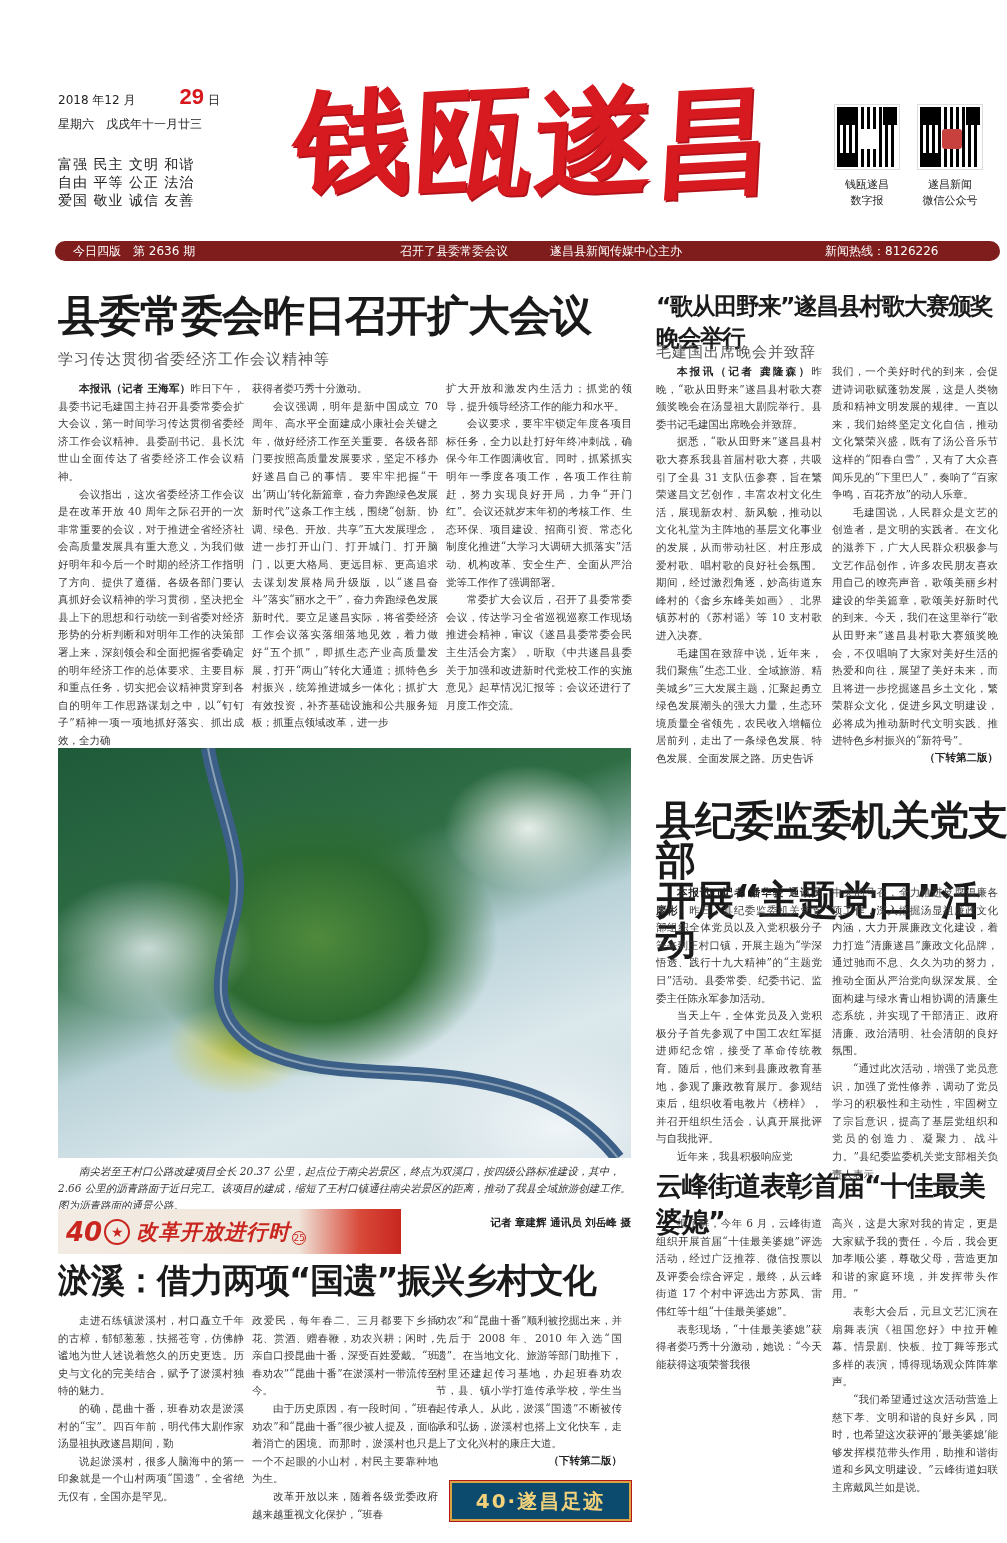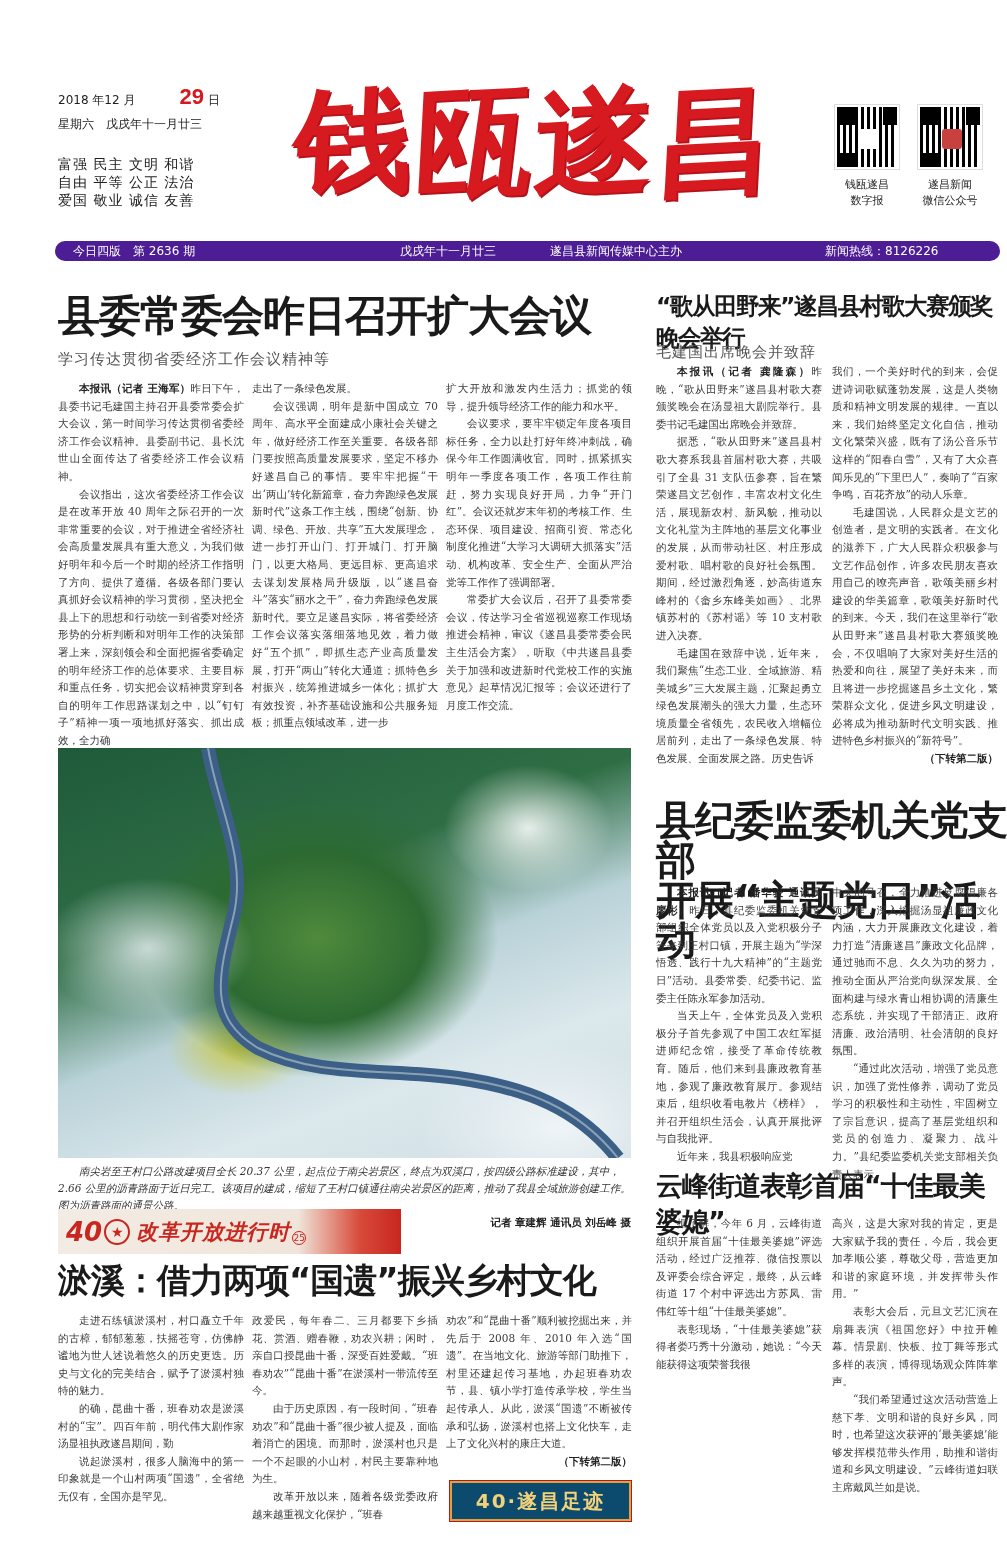--- a/index.html
+++ b/index.html
@@ -23,36 +23,36 @@
       linear-gradient(#000 0 0) 46px 0/18px 18px no-repeat,
       linear-gradient(#000 0 0) 0 46px/18px 18px no-repeat,
       repeating-linear-gradient(90deg, #000 0 3px, #fff 3px 6px),
       repeating-linear-gradient(0deg, #000 0 4px, #fff 4px 7px);
       background-blend-mode: normal; border: 2px solid #fff; outline: 1px solid #ddd; position: relative; }
   .qr::after { content: ""; position: absolute; left: 22px; top: 22px; width: 20px; height: 20px; background: #fff; }
   .qr.red::after { background: #c9413f; border-radius: 3px; }
   .qr-label { margin-top: 8px; font-size: 11px; line-height: 16px; text-align: center; color: #222; }
 
   
-  .red-strip { position: absolute; left: 55px; top: 241px; width: 945px; height: 20px; background: #4c1d95; border-radius: 10px; color: #fff; font-size: 12px; display: flex; align-items: center; }
+  .red-strip { position: absolute; left: 55px; top: 241px; width: 945px; height: 20px; background: #7f1d1d; border-radius: 10px; color: #fff; font-size: 12px; display: flex; align-items: center; }
   .red-strip .s1 { position: absolute; left: 18px; }
   .red-strip .s2 { position: absolute; left: 345px; }
   .red-strip .s3 { position: absolute; left: 495px; }
   .red-strip .s4 { position: absolute; left: 770px; }
 
   
   .headline { position: absolute; font-family: "DejaVu Sans", sans-serif; font-weight: bold; color: #1a1a1a; letter-spacing: -1px; }
   .subhead { position: absolute; font-size: 15px; color: #555; letter-spacing: 1px; }
 
   
   .col { position: absolute; font-size: 10.5px; line-height: 17.6px; color: #3a3a3a; text-align: justify; font-family: "DejaVu Serif", serif; }
   .col p { text-indent: 2em; }
   .col p.noindent { text-indent: 0; }
   .byline { font-weight: bold; color: #222; font-family: "DejaVu Sans", sans-serif; }
-  .cont { text-align: right; font-weight: bold; font-family: Liberation Sans, sans-serif; color: #222; }
+  .cont { text-align: right; font-weight: bold; font-family: Liberation Mono, monospace; color: #222; }
 
   
   .photo { position: absolute; left: 58px; top: 748px; width: 573px; height: 410px; overflow: hidden;
     background:
       radial-gradient(ellipse 120px 90px at 470px 80px, rgba(255,255,255,0.85), rgba(255,255,255,0) 70%),
       radial-gradient(ellipse 200px 120px at 500px 380px, rgba(240,245,248,0.95), rgba(240,245,248,0) 70%),
       radial-gradient(ellipse 150px 100px at 90px 200px, rgba(235,242,246,0.8), rgba(235,242,246,0) 70%),
       radial-gradient(ellipse 180px 140px at 260px 190px, #4f8a3c, #2c6a32 60%, rgba(44,106,50,0) 100%),
       radial-gradient(ellipse 90px 60px at 180px 300px, #c8c84a, rgba(200,200,74,0) 80%),
       linear-gradient(160deg, #1f5a3a 0%, #2f6e45 35%, #b9d2d8 55%, #dbe8ec 75%, #cfdde2 100%); }
@@ -105,34 +105,34 @@
 <div class="qr-wrap" style="left:915px;">
   <div class="qr red"></div>
   <div class="qr-label">
     <div>遂昌新闻</div>
     <div>微信公众号</div>
   </div>
 </div>
 
 <div class="red-strip">
   <span class="s1">今日四版　第 2636 期</span>
-  <span class="s2">戊戌年十一月廿三</span>
+  <span class="s2">召开了县委常委会议</span>
   <span class="s3">遂昌县新闻传媒中心主办</span>
   <span class="s4">新闻热线：8126226</span>
 </div>
 
 <div class="headline" style="left:58px; top:288px; font-size:42px;">县委常委会昨日召开扩大会议</div>
 <div class="subhead" style="left:58px; top:350px;">学习传达贯彻省委经济工作会议精神等</div>
 
 <div class="col" style="left:58px; top:380px; width:186px;">
   <p><span class="byline">本报讯（记者 王海军）</span><span>昨日下午，县委书记毛建国主持召开县委常委会扩大会议，第一时间学习传达贯彻省委经济工作会议精神。县委副书记、县长沈世山全面传达了省委经济工作会议精神。</span></p>
   <p>会议指出，这次省委经济工作会议是在改革开放 40 周年之际召开的一次非常重要的会议，对于推进全省经济社会高质量发展具有重大意义，为我们做好明年和今后一个时期的经济工作指明了方向、提供了遵循。各级各部门要认真抓好会议精神的学习贯彻，坚决把全县上下的思想和行动统一到省委对经济形势的分析判断和对明年工作的决策部署上来，深刻领会和全面把握省委确定的明年经济工作的总体要求、主要目标和重点任务，切实把会议精神贯穿到各自的明年工作思路谋划之中，以“钉钉子”精神一项一项地抓好落实、抓出成效，全力确</p>
 </div>
 <div class="col" style="left:252px; top:380px; width:186px;">
-  <p class="noindent">走出了一条绿色发展。</p>
+  <p class="noindent">获得者娄巧秀十分激动。</p>
   <p>会议强调，明年是新中国成立 70 周年、高水平全面建成小康社会关键之年，做好经济工作至关重要。各级各部门要按照高质量发展要求，坚定不移办好遂昌自己的事情。要牢牢把握“干出‘两山’转化新篇章，奋力奔跑绿色发展新时代”这条工作主线，围绕“创新、协调、绿色、开放、共享”五大发展理念，进一步打开山门、打开城门、打开脑门，以更大格局、更远目标、更高追求去谋划发展格局升级版，以“遂昌奋斗”落实“丽水之干”，奋力奔跑绿色发展新时代。要立足遂昌实际，将省委经济工作会议落实落细落地见效，着力做好“五个抓”，即抓生态产业高质量发展，打开“两山”转化大通道；抓特色乡村振兴，统筹推进城乡一体化；抓扩大有效投资，补齐基础设施和公共服务短板；抓重点领域改革，进一步</p>
 </div>
 <div class="col" style="left:446px; top:380px; width:186px;">
   <p class="noindent">扩大开放和激发内生活力；抓党的领导，提升领导经济工作的能力和水平。</p>
   <p>会议要求，要牢牢锁定年度各项目标任务，全力以赴打好年终冲刺战，确保今年工作圆满收官。同时，抓紧抓实明年一季度各项工作，各项工作往前赶，努力实现良好开局，力争“开门红”。会议还就岁末年初的考核工作、生态环保、项目建设、招商引资、常态化制度化推进“大学习大调研大抓落实”活动、机构改革、安全生产、全面从严治党等工作作了强调部署。</p>
   <p>常委扩大会议后，召开了县委常委会议，传达学习全省巡视巡察工作现场推进会精神，审议《遂昌县委常委会民主生活会方案》，听取《中共遂昌县委关于加强和改进新时代党校工作的实施意见》起草情况汇报等；会议还进行了月度工作交流。</p>
 </div>
 
 <div class="headline" style="left:656px; top:290px; font-size:23.5px; letter-spacing:-1.5px;">“歌从田野来”遂昌县村歌大赛颁奖晚会举行</div>
 <div class="subhead" style="left:656px; top:343px;">毛建国出席晚会并致辞</div>
@@ -183,21 +183,21 @@
 <div class="col" style="left:58px; top:1312px; width:186px;">
   <p>走进石练镇淤溪村，村口矗立千年的古樟，郁郁葱葱，扶摇苍穹，仿佛静谧地为世人述说着悠久的历史更迭。历史与文化的完美结合，赋予了淤溪村独特的魅力。</p>
   <p>的确，昆曲十番，班春劝农是淤溪村的“宝”。四百年前，明代伟大剧作家汤显祖执政遂昌期间，勤</p>
   <p>说起淤溪村，很多人脑海中的第一印象就是一个山村两项“国遗”，全省绝无仅有，全国亦是罕见。</p>
 </div>
 <div class="col" style="left:252px; top:1312px; width:186px;">
   <p class="noindent">政爱民，每年春二、三月都要下乡插花、赏酒、赠春鞭，劝农兴耕；闲时，亲自口授昆曲十番，深受百姓爱戴。“班春劝农”“昆曲十番”在淤溪村一带流传至今。</p>
   <p>由于历史原因，有一段时间，“班春劝农”和“昆曲十番”很少被人提及，面临着消亡的困境。而那时，淤溪村也只是一个不起眼的小山村，村民主要靠种地为生。</p>
   <p>改革开放以来，随着各级党委政府越来越重视文化保护，“班春</p>
 </div>
-<div class="col" style="left:446px; top:1312px; width:186px;">
+<div class="col" style="left:436px; top:1312px; width:186px;">
   <p class="noindent">劝农”和“昆曲十番”顺利被挖掘出来，并先后于 2008 年、2010 年入选“国遗”。在当地文化、旅游等部门助推下，村里还建起传习基地，办起班春劝农节，县、镇小学打造传承学校，学生当起传承人。从此，淤溪“国遗”不断被传承和弘扬，淤溪村也搭上文化快车，走上了文化兴村的康庄大道。</p>
   <p class="cont">（下转第二版）</p>
 </div>
 
 <div class="banner-suichang">40·遂昌足迹</div>
 
 <div class="headline" style="left:656px; top:1168px; font-size:27px;">云峰街道表彰首届“十佳最美婆媳”</div>
 <div class="col" style="left:656px; top:1215px; width:166px;">
   <p>据了解，今年 6 月，云峰街道组织开展首届“十佳最美婆媳”评选活动，经过广泛推荐、微信投票以及评委会综合评定，最终，从云峰街道 17 个村中评选出方苏凤、雷伟红等十组“十佳最美婆媳”。</p>
   <p>表彰现场，“十佳最美婆媳”获得者娄巧秀十分激动，她说：“今天能获得这项荣誉我很</p>

